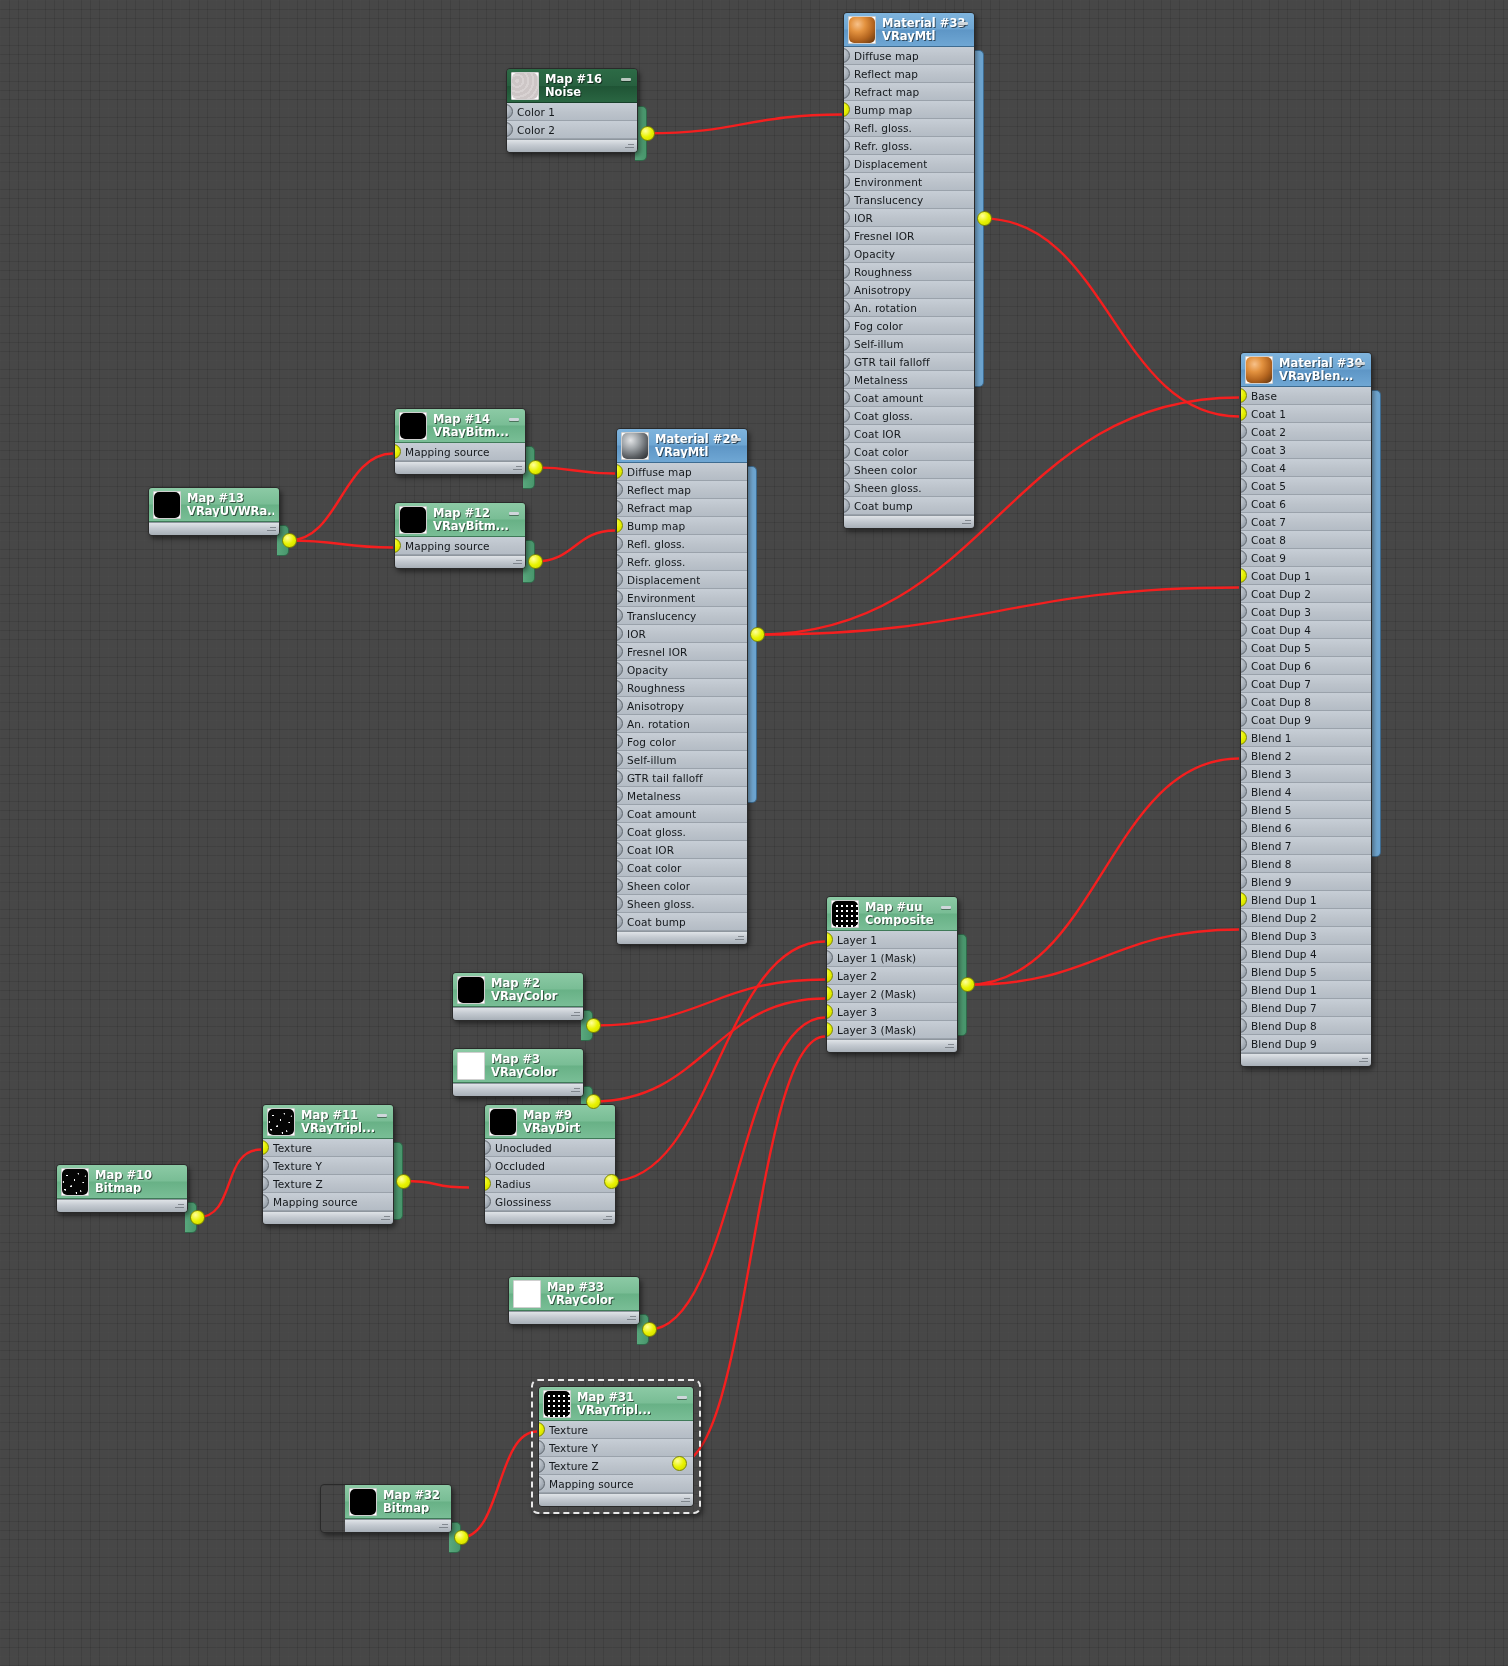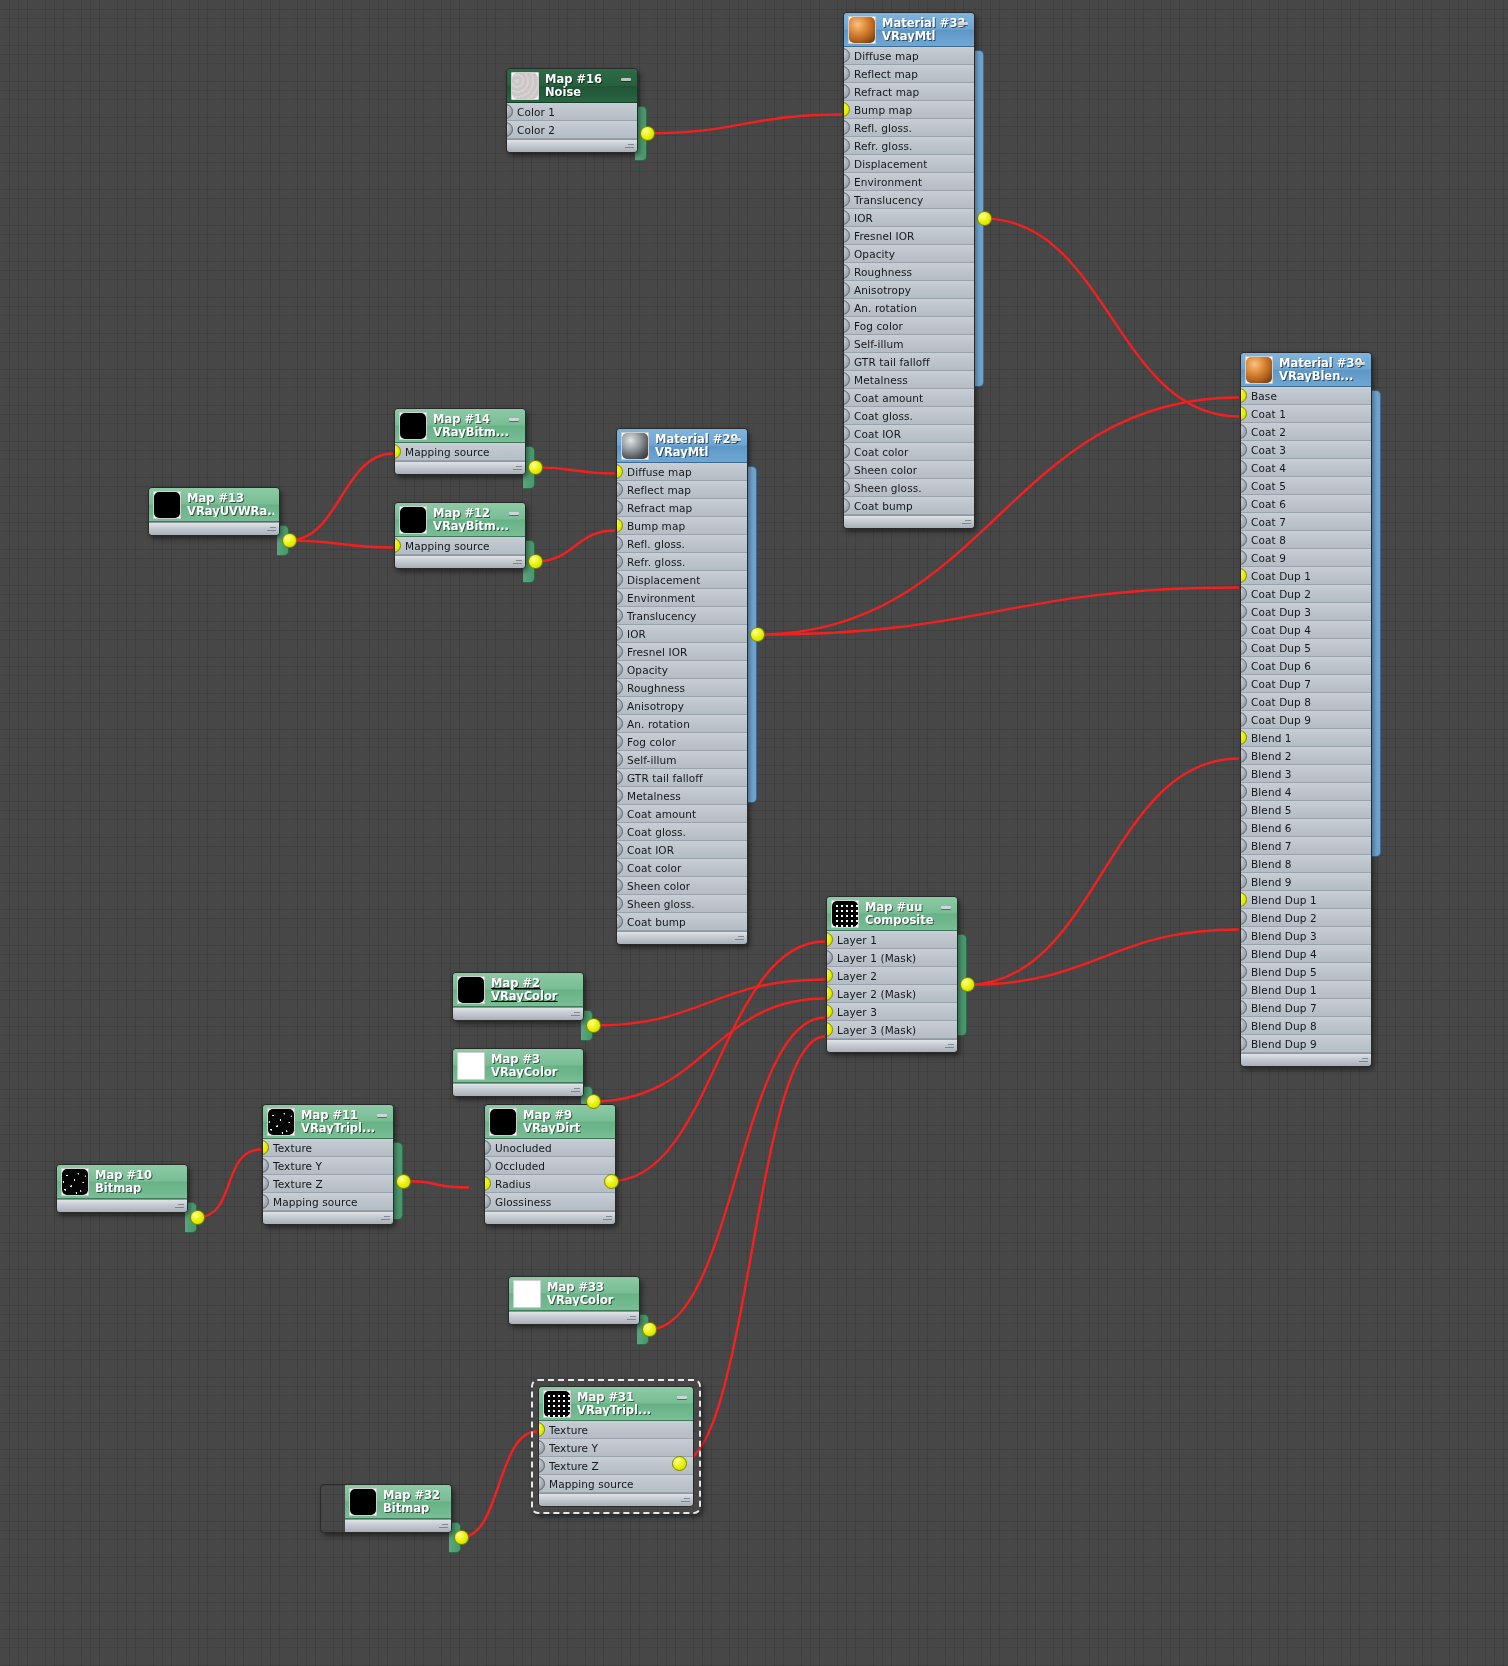--- a/index.html
+++ b/index.html
@@ -744,21 +744,21 @@
               <span class="knob on"></span>
               <span class="slot-label">Layer 3 (Mask)</span>
             </div>
           </div>
           <div class="foot">
             <span class="grip"></span>
           </div>
         </div>
       </div>
       <div class="node" style="left: 452px; top: 972px;">
-        <div class="node-inner" style="width: 132px; text-decoration: underline;">
+        <div class="node-inner" style="width: 132px;">
           <div class="hdr maplight">
             <div class="thumb">
               <i class="tb-black"></i>
             </div>
             <div class="hdr-txt">
               <div class="hdr-name">Map #2</div>
               <div class="hdr-type">VRayColor</div>
             </div>
           </div>
           <div class="slots"></div>

